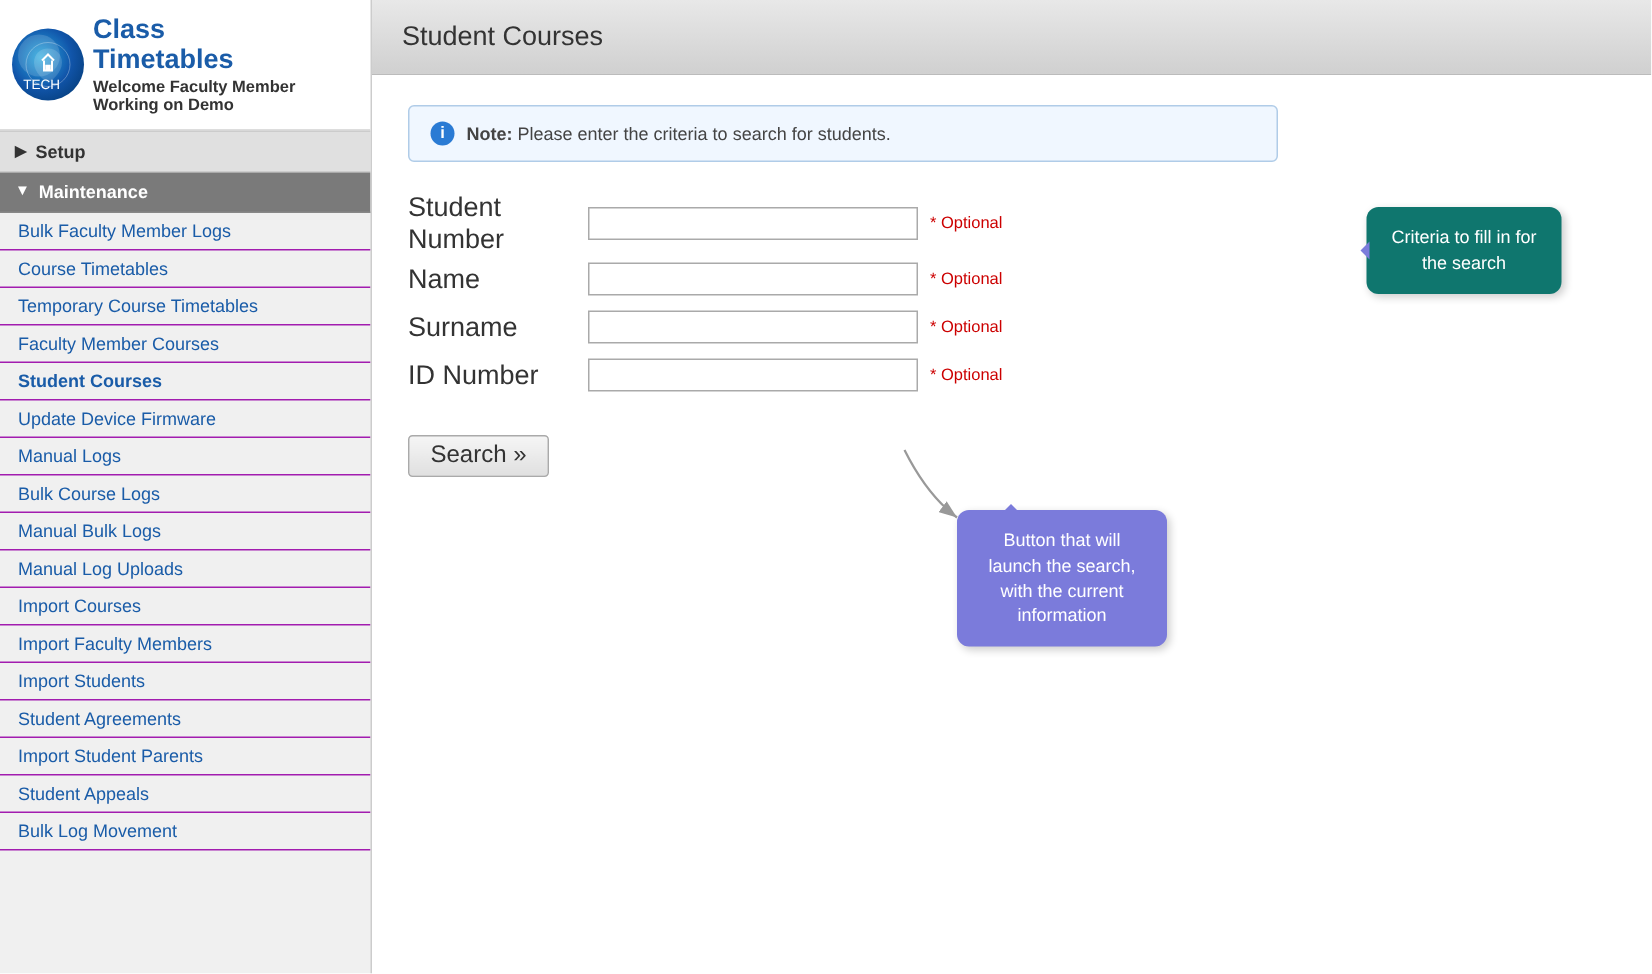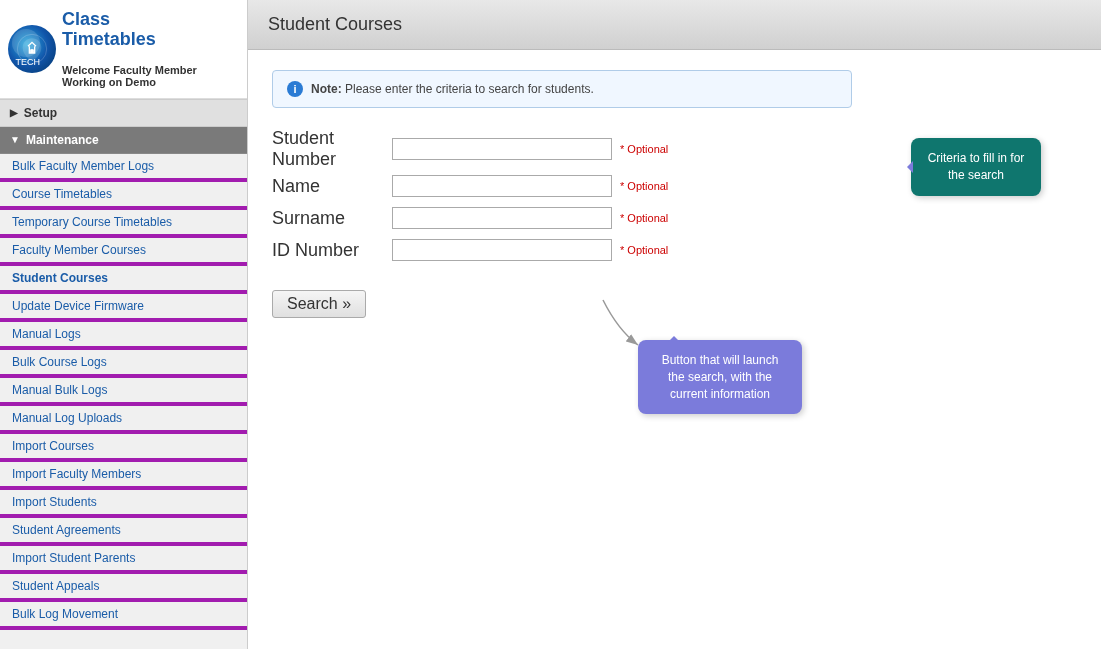--- a/index.html
+++ b/index.html
@@ -67,21 +67,21 @@
     }
     .app-title-attendance {
       font-size: 18px;
       font-weight: bold;
       color: #1a5ca8;
       line-height: 1.1;
     }
     .app-subtitle {
       font-size: 11px;
       color: #555;
-      margin-top: 14px;
+      margin-top: 2px;
     }
     .app-subtitle span {
       font-weight: bold;
       color: #333;
     }
 
     .sidebar-section {
       padding: 0;
     }
 
@@ -116,21 +116,21 @@
     .sidebar-maintenance-header .arrow {
       margin-right: 6px;
       font-size: 10px;
     }
 
     .sidebar-nav-item {
       padding: 5px 12px;
       font-size: 12px;
       color: #1a5ca8;
       cursor: pointer;
-      border-bottom: 4px solid #a21caf;
+      border-bottom: 1px solid #a21caf;
       text-decoration: none;
       display: block;
     }
     .sidebar-nav-item.active {
       color: #1a5ca8;
       font-weight: bold;
     }
 
     
     .main-content {
@@ -260,21 +260,21 @@
     .tooltip-button {
       position: absolute;
       top: 290px;
       left: 390px;
       background: #7b7bdb;
       color: #fff;
       border-radius: 8px;
       padding: 12px 14px;
       font-size: 12px;
       text-align: center;
-      width: 164px;
+      width: 140px;
       line-height: 1.4;
       box-shadow: 2px 2px 6px rgba(0,0,0,0.2);
     }
     .tooltip-button::before {
       content: '';
       position: absolute;
       top: -10px;
       left: 30px;
       border: 6px solid transparent;
       border-bottom-color: #7b7bdb;

